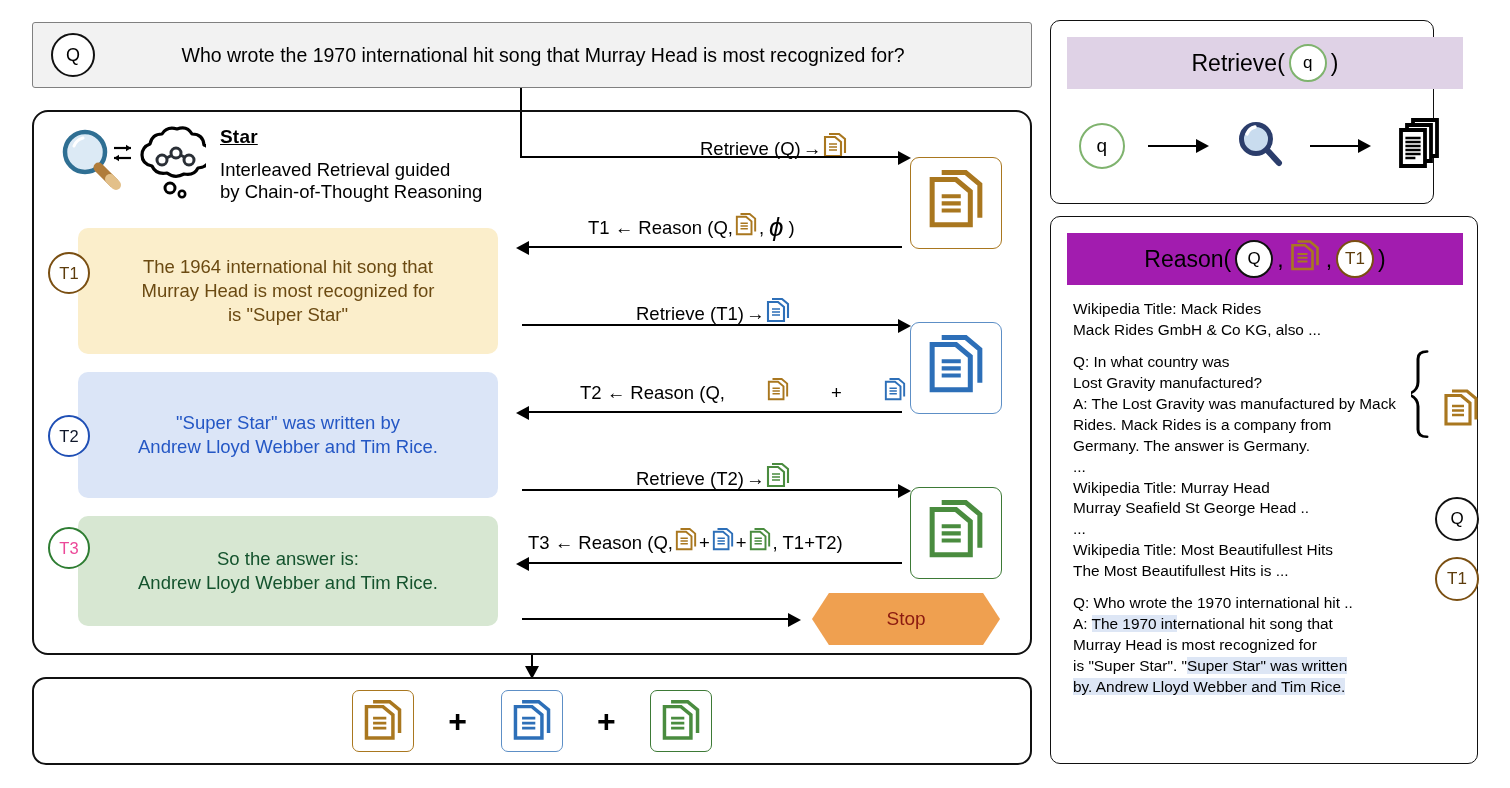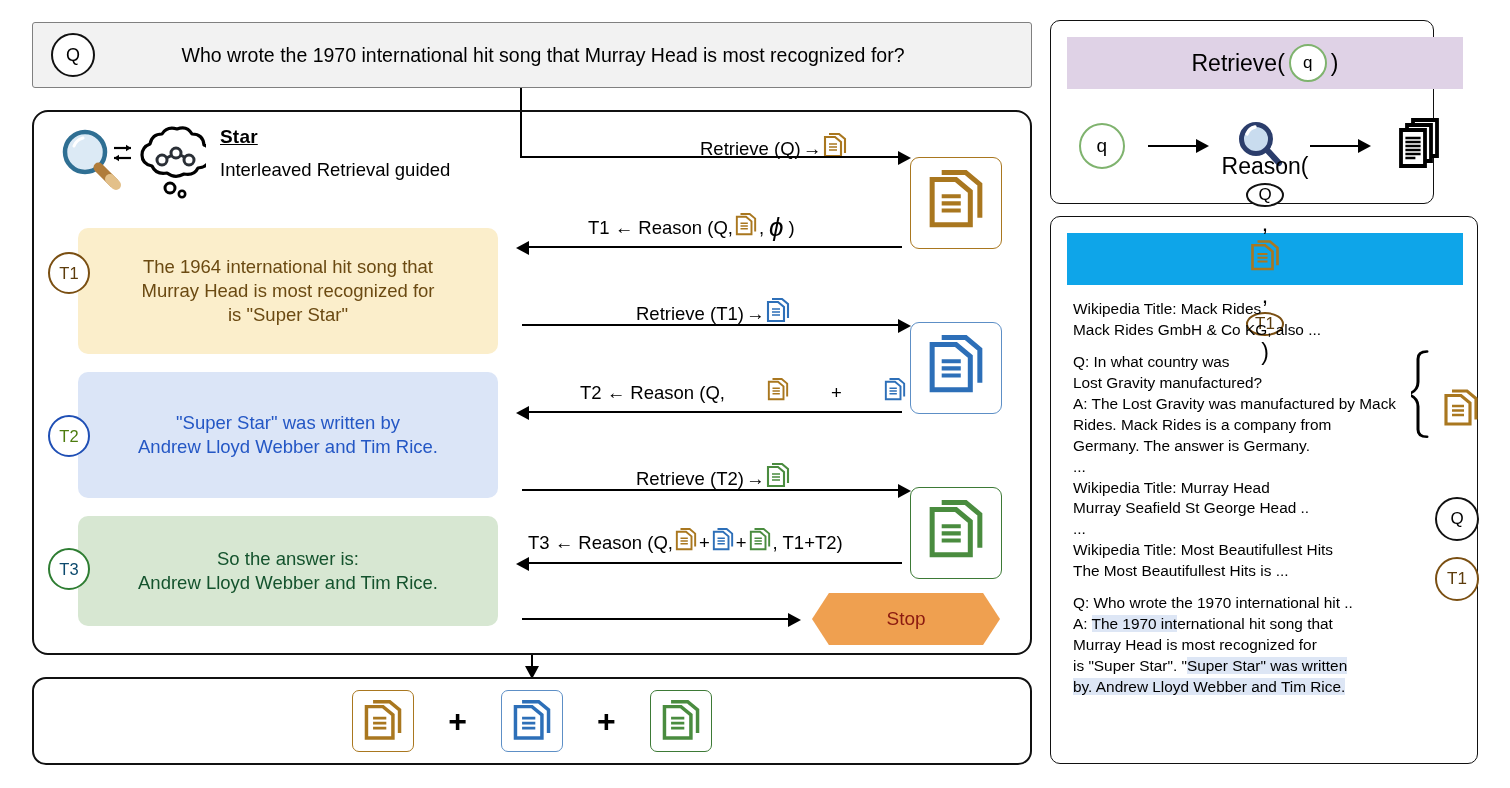--- a/index.html
+++ b/index.html
@@ -54,25 +54,25 @@
     position:absolute; width:42px; height:42px; border-radius:50%;
     background:#fff; display:flex; align-items:center; justify-content:center;
     font-size:16.5px;
   }
   #t1-box{ left:78px; top:228px; width:420px; height:126px; background:#fbeecb; }
   #t1-box .txt{ font-size:18.5px; color:#6b4a12; padding:0 16px; }
   #t1-badge{ left:48px; top:252px; border:2.2px solid #7a4f12; color:#5d3c0c; }
 
   #t2-box{ left:78px; top:372px; width:420px; height:126px; background:#dbe5f7; }
   #t2-box .txt{ font-size:18.5px; color:#2457c5; padding:0 16px; }
-  #t2-badge{ left:48px; top:415px; border:2.2px solid #1f4fb5; color:#4d7c0f; }
+  #t2-badge{ left:48px; top:415px; border:2.2px solid #1f4fb5; color:#0f172a; }
 
   #t3-box{ left:78px; top:516px; width:420px; height:110px; background:#d7e7d2; }
   #t3-box .txt{ font-size:18.5px; color:#2c7a2c; padding:0 16px; }
-  #t3-badge{ left:48px; top:548px; border:2.2px solid #2e7d32; color:#0c4a6e; }
+  #t3-badge{ left:48px; top:527px; border:2.2px solid #2e7d32; color:#ec4899; }
 
   
   .arrow-line{ height:2.2px; background:#000; position:absolute; }
   .arrow-head-r{
     position:absolute; width:0; height:0;
     border-top:7px solid transparent; border-bottom:7px solid transparent;
     border-left:13px solid #000;
   }
   .arrow-head-l{
     position:absolute; width:0; height:0;
@@ -216,20 +216,21 @@
       <path d="M108.5 36 l5.2 -2.6 M122.5 33 l4.6 2.5" stroke="#2a2f36" stroke-width="3"></path>
 
       <circle cx="112" cy="66" r="5" fill="#fff" stroke="#000" stroke-width="3"></circle>
       <circle cx="124" cy="72" r="3.2" fill="#fff" stroke="#000" stroke-width="2.6"></circle>
     </svg>
   </div>
   <div id="ircot-title-wrap">
     <div id="ircot-title">Star</div>
     <div id="ircot-sub">
       <div>Interleaved Retrieval guided</div>
+      <div>by Chain-of-Thought Reasoning</div>
     </div>
   </div>
 </div>
 
 <div class="abs thought-box" id="t1-box" style="background: rgb(251, 238, 203);">
   <div class="txt" style="color: rgb(107, 74, 18);">
     <div>The 1964 international hit song that</div>
     <div>Murray Head is most recognized for</div>
     <div>is "Super Star"</div>
   </div>
@@ -517,21 +518,21 @@
         </g>
         <g stroke="#000" stroke-width="1.15">
           <path d="M5.2 11h7.6M5.2 13h7.6M5.2 15h7.6M5.2 17h7.6M5.2 19h7.6M5.2 21h5"></path>
         </g>
       </svg>
     </div>
   </div>
 </div>
 
 <div class="abs" id="reason-panel">
-  <div class="panel-header" style="background: #0ea5e9; flex-direction: column;">
+  <div class="panel-header" style="background: #a21caf;">
     <span>Reason(</span>
     <span class="hdr-badge" id="reason-q-badge">Q</span>
     <span>,</span>
     <span style="margin:0 3px;">
       <svg width="30" height="33" viewBox="0 0 24 26">
           <g fill="none" stroke="#a9771f" stroke-width="2.1">
             <path d="M2 4h10l6 5v14H2z"></path>
             <path d="M6 1h10l6 5v14"></path>
           </g>
           <g stroke="#a9771f" stroke-width="1.7">

